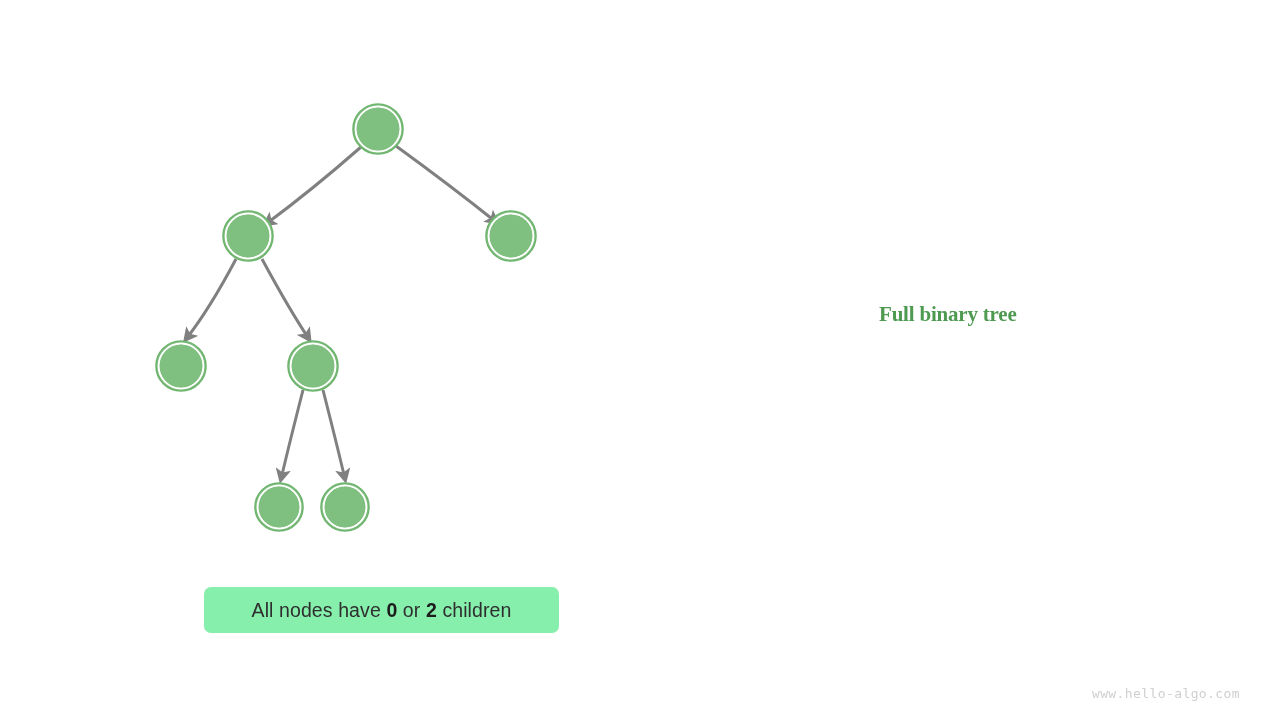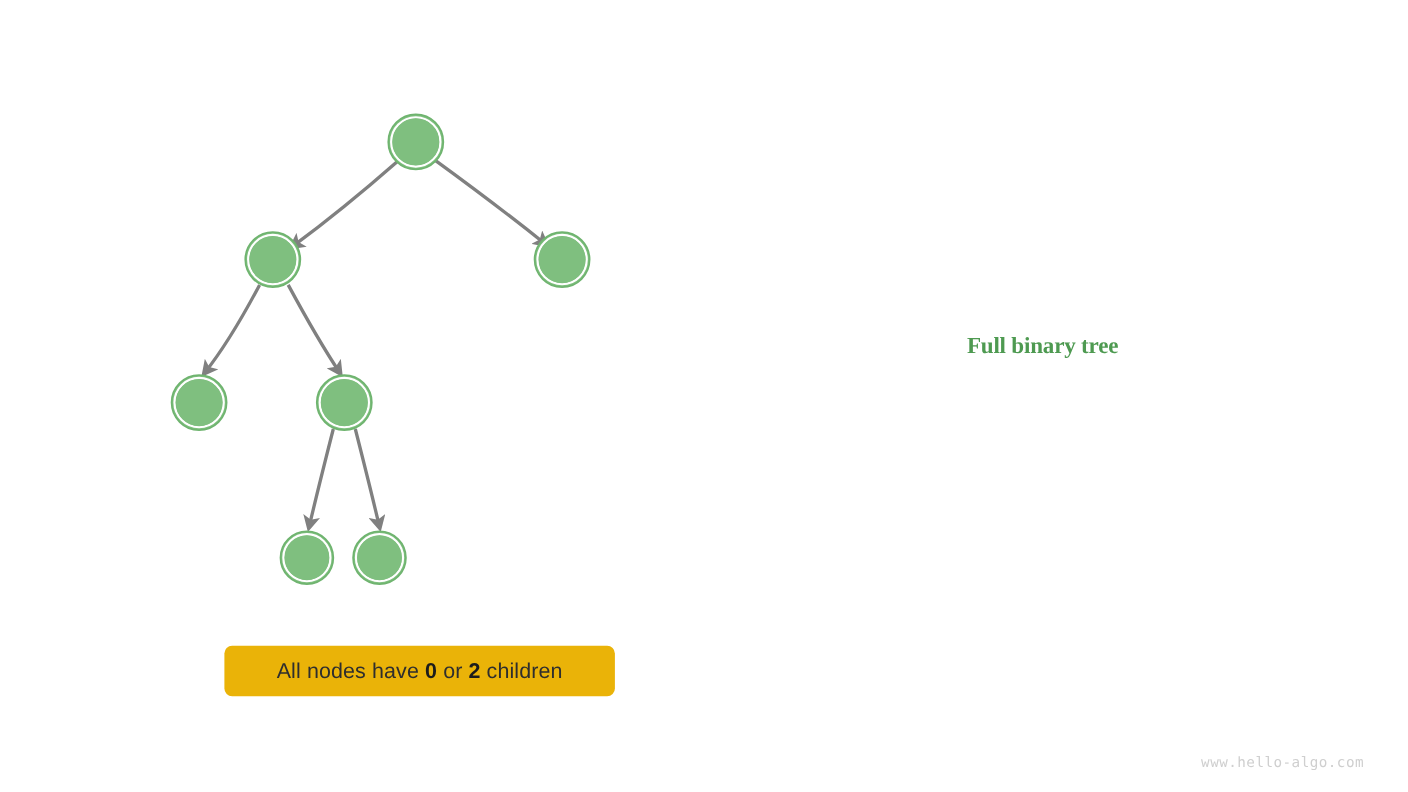--- a/index.html
+++ b/index.html
@@ -49,21 +49,21 @@
     font-family: Liberation Serif, serif;
   }
 
   
   #caption-box {
     position: absolute;
     left: 204px;
     top: 587px;
     width: 355px;
     height: 46px;
-    background: #eab308;
+    background: #86efac;
     border-radius: 7px;
     display: flex;
     align-items: center;
     justify-content: center;
     box-sizing: border-box;
   }
   #caption-text {
     font-size: 19.5px;
     color: #2e2e2e;
     white-space: nowrap;

